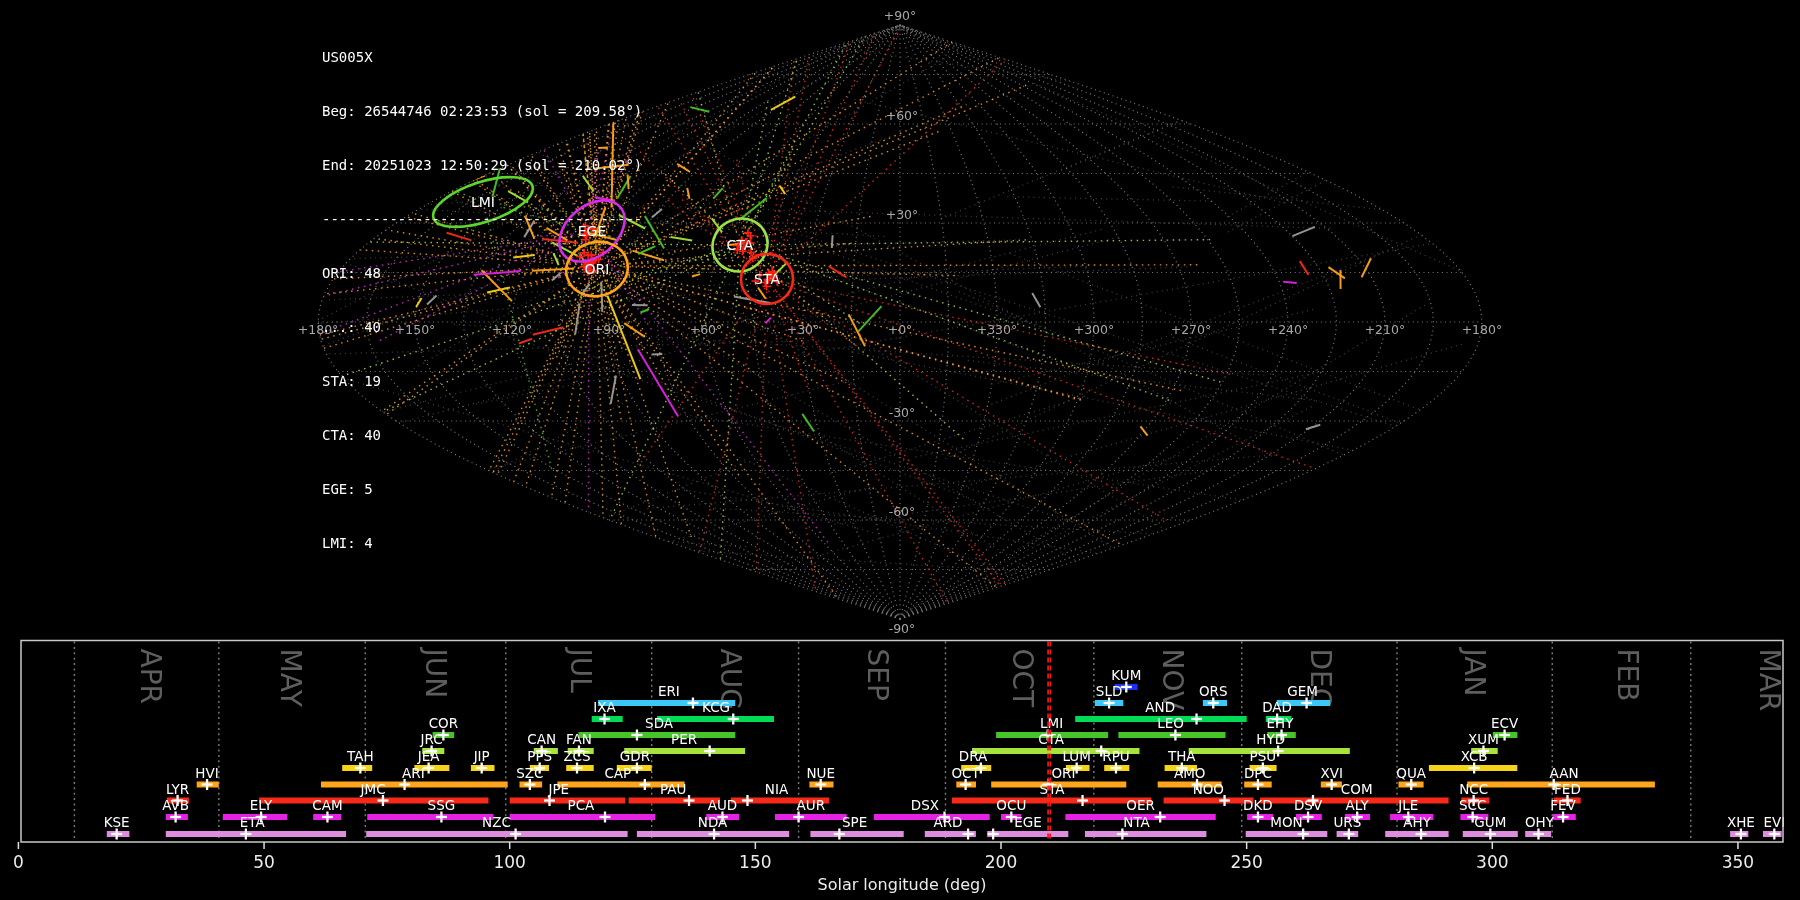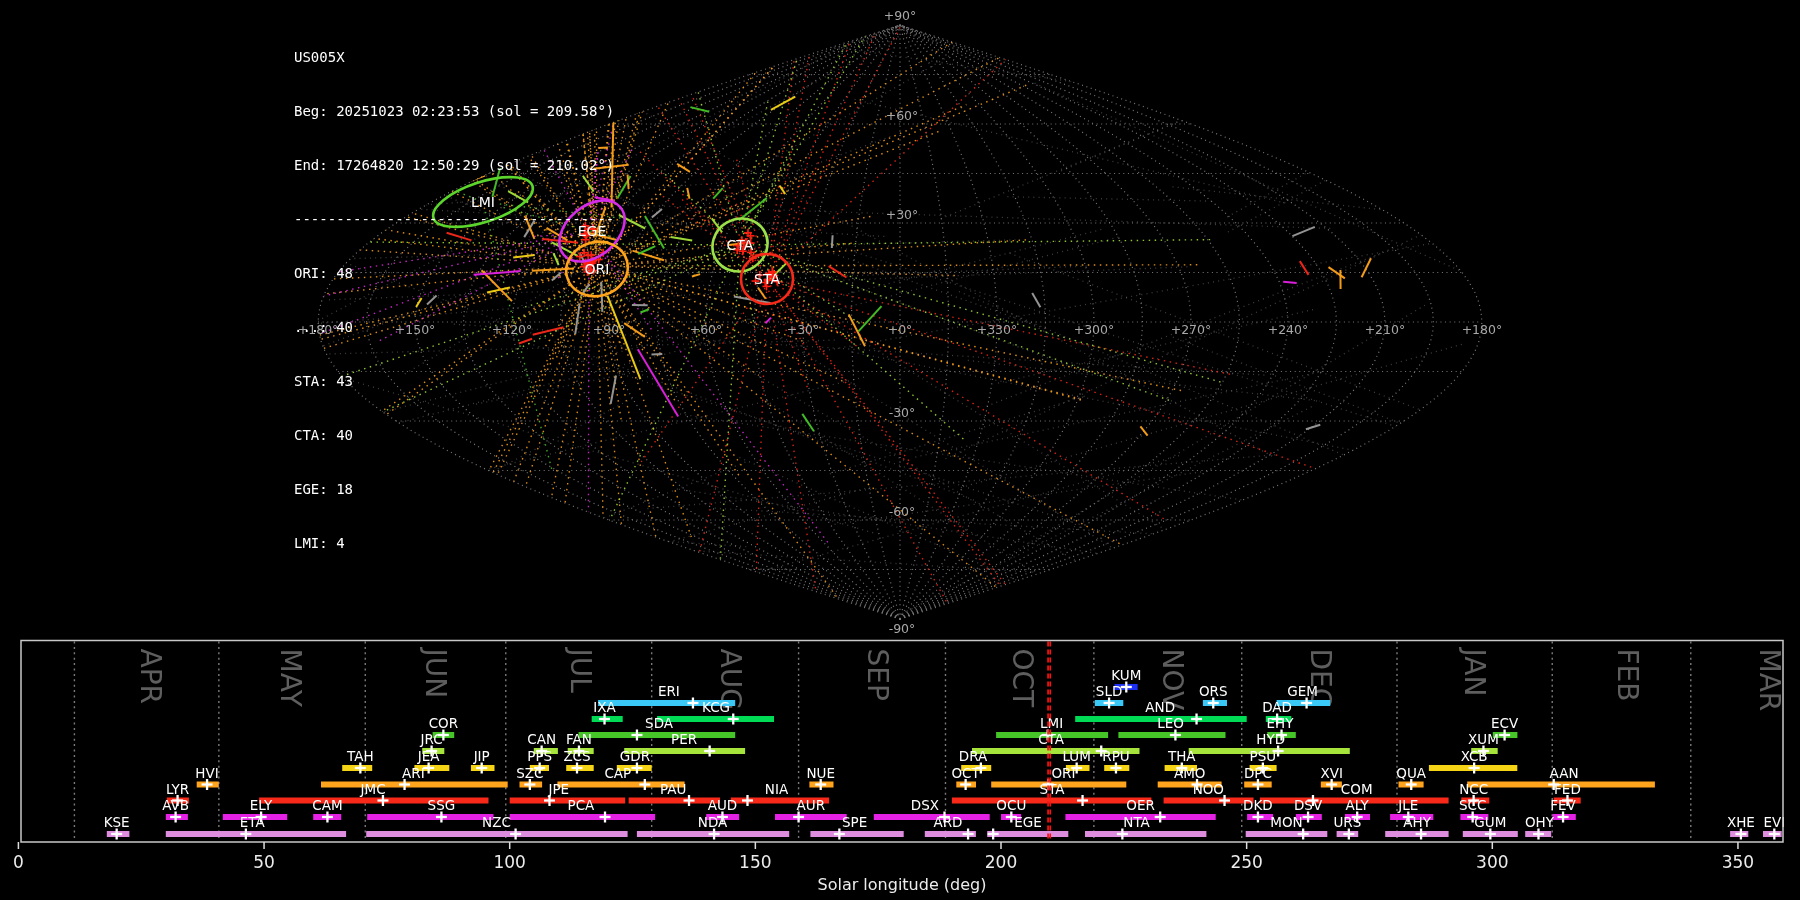--- a/index.html
+++ b/index.html
@@ -1,19 +1,19 @@
 <!DOCTYPE html>
 <html><head>
 <meta charset="utf-8">
 <style>
   html,body{margin:0;padding:0;background:#000;}
   #stage{position:relative;width:1800px;height:900px;background:#000;overflow:hidden;
          font-family:"DejaVu Sans",sans-serif;}
   #scene{position:absolute;left:0;top:0;}
-  #header{position:absolute;left:294px;top:12px;color:#fff;
+  #header{position:absolute;left:322px;top:12px;color:#fff;
           font-family:"DejaVu Sans Mono",monospace;font-size:14px;line-height:18px;
           white-space:pre;}
 </style>
 </head>
 <body>
 <div id="stage">
 
 <svg id="scene" width="1800" height="900">
       <g>
         <defs>
@@ -892,24 +892,24 @@
         <line x1="1492.3000000000002" y1="842" x2="1492.3000000000002" y2="849" stroke="#ddd" stroke-width="1.5"></line>
         <text x="1492.3000000000002" y="868" fill="#ececec" font-size="17px" text-anchor="middle">300</text>
         <line x1="1737.9500000000003" y1="842" x2="1737.9500000000003" y2="849" stroke="#ddd" stroke-width="1.5"></line>
         <text x="1737.9500000000003" y="868" fill="#ececec" font-size="17px" text-anchor="middle">350</text>
         <text x="902" y="890" fill="#ececec" font-size="16px" text-anchor="middle">Solar longitude (deg)</text>
       </g>
     </svg>
 
 <div id="header">
   <div>US005X</div>
-  <div>Beg: 20251023 02:23:53 (sol = 209.58°)</div>
-  <div>End: 17264820 12:50:29 (sol = 210.02°)</div>
+  <div>Beg: 26544746 02:23:53 (sol = 209.58°)</div>
+  <div>End: 20251023 12:50:29 (sol = 210.02°)</div>
   <div>--------------------------------------</div>
   <div>ORI: 48</div>
   <div>...: 40</div>
-  <div>STA: 43</div>
+  <div>STA: 19</div>
   <div>CTA: 40</div>
-  <div>EGE: 18</div>
+  <div>EGE: 5</div>
   <div>LMI: 4</div>
 </div>
 
 </div>
 
 </body></html>

